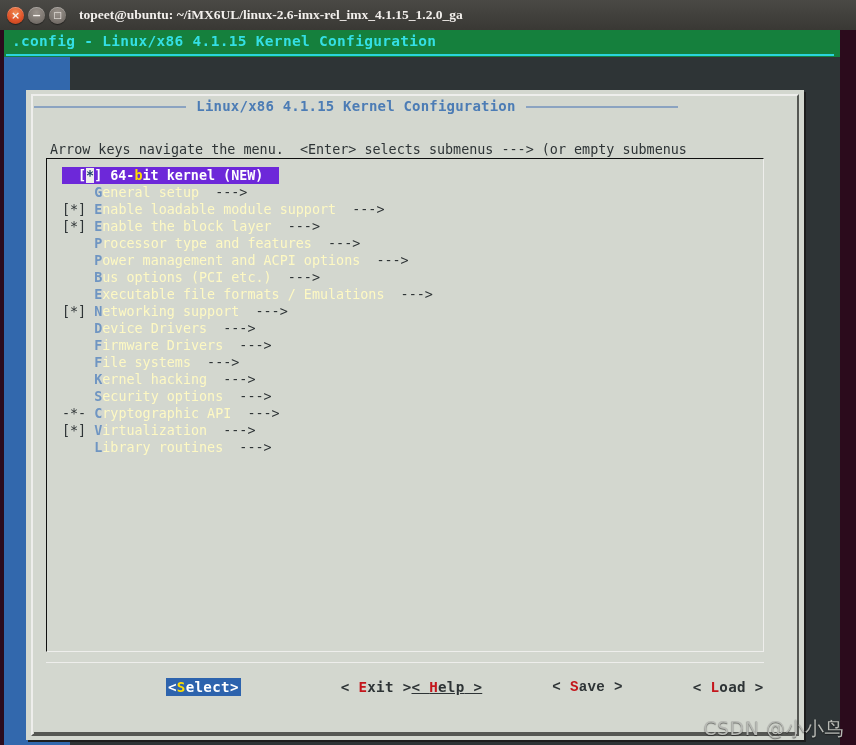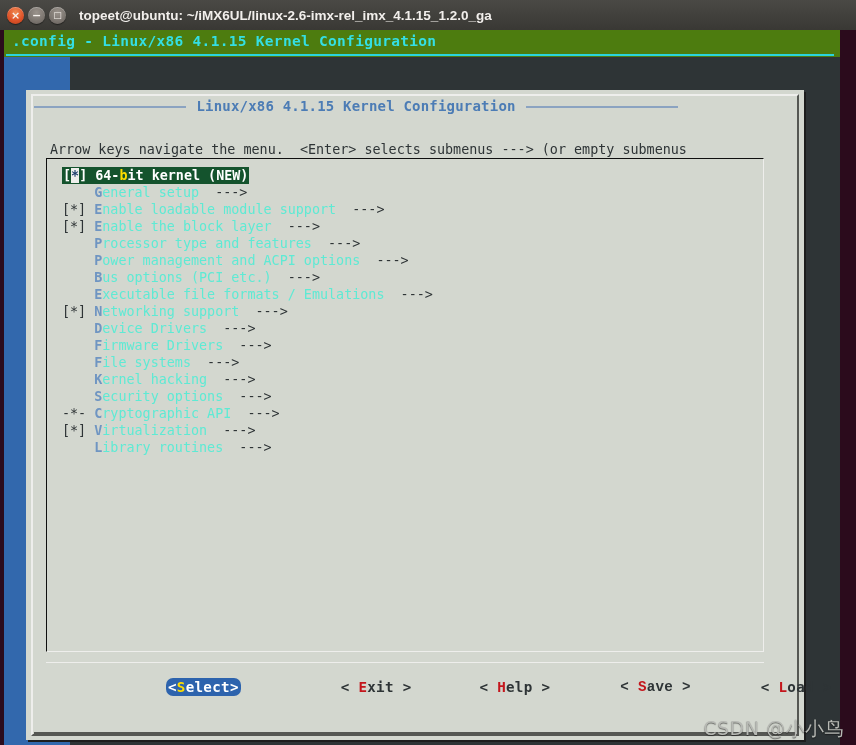--- a/index.html
+++ b/index.html
@@ -84,21 +84,21 @@
     font-size: 11px;
     font-weight: bold;
     transform: translateY(-0.5px);
   }
   .winbtn.max .glyph {
     font-size: 9px;
   }
   .win-title {
     margin-left: 13px;
     color: #f2efec;
-    font-family: Liberation Sans, sans-serif;
+    font-family: Liberation Serif, serif;
     font-size: 13.5px;
     font-weight: bold;
     letter-spacing: 0px;
     white-space: nowrap;
   }
 
   
   .term {
     position: absolute;
     left: 4px;
@@ -106,21 +106,21 @@
     width: 836px;
     height: 715px;
     background: #2e3436;
     overflow: hidden;
   }
   .term-header {
     position: absolute;
     left: 0; top: 0;
     width: 836px;
     height: 27px;
-    background: #4d7c0f;
+    background: #15803d;
     box-sizing: border-box;
   }
   .term-header .hdr-text {
     position: absolute;
     left: 8px;
     top: 3px;
     color: #34dfe4;
     font-size: 14.5px;
     font-weight: bold;
     font-family: "DejaVu Sans Mono", monospace;
@@ -177,21 +177,21 @@
   }
 
   .dlg-title-row {
     position: absolute;
     left: 8px;
     top: 7px;
     width: 644px;
     height: 18px;
     display: flex;
     align-items: center;
-    justify-content: space-between;
+    justify-content: flex-end;
   }
   .dlg-title-rule {
     flex: 1;
     height: 2px;
     background: #8ba3c1;
     margin-top: 1px;
   }
   .dlg-title-rule.l { margin-right: 0; }
   .dlg-title-text {
     color: #4c7cb5;
@@ -246,33 +246,33 @@
     color: #2e3436;
   }
   .menu-row .mark {
     color: #2e3436;
   }
   .menu-row .hot {
     color: #6f95c2;
     font-weight: bold;
   }
   .menu-row .lbl {
-    color: #5eead4;
+    color: #fef9c3;
   }
   .menu-row .arrow {
     color: #2e3436;
   }
   .menu-row.selected {
     background: transparent;
   }
   .menu-row.selected .sel-wrap {
-    background: #14532d;
+    background: #6d28d9;
     color: #ffffff;
     display: inline-block;
-    padding: 0 1px;
+    padding: 0 16px;
   }
   .menu-row.selected .mark,
   .menu-row.selected .lbl,
   .menu-row.selected .arrow {
     color: #ffffff;
     font-weight: bold;
   }
   .menu-row.selected .hot {
     color: #fcdc00;
     font-weight: bold;
@@ -301,21 +301,20 @@
     display: flex;
     align-items: center;
     font-family: "DejaVu Sans Mono", monospace;
     font-size: 14.2px;
     font-weight: bold;
   }
   .btn {
     white-space: pre;
     color: #2e3436;
     letter-spacing: 0.3px;
-    border-radius: 7px;
   }
   .btn .bhot { color: #c4161c; }
   .btn.primary {
     background: #2d63ad;
     color: #ffffff;
     padding: 1px 2px;
   }
   .btn.primary .bhot { color: #fcdc00; }
   .dlg-bottom-rule {
     position: absolute;
@@ -372,21 +371,21 @@
     <div class="help-text" style="left:46px; top:112px;" id="help-text"><div>Arrow keys navigate the menu.  &lt;Enter&gt; selects submenus ---&gt; (or empty submenus</div><div>----).  Highlighted letters are hotkeys.  Pressing &lt;Y&gt; includes, &lt;N&gt; excludes, &lt;M&gt;</div><div>modularizes features.  Press &lt;Esc&gt;&lt;Esc&gt; to exit, &lt;?&gt; for Help, &lt;/&gt; for Search.</div><div>Legend: [*] built-in  [ ] excluded  &lt;M&gt; module  &lt; &gt; module capable</div></div>
 
     <div class="listbox" style="left:42px; top:128px;"></div>
 
     <div class="menu-list" style="left:58px; top:137px;" id="menu-list"><div class="menu-row selected"><span class="sel-wrap"><span class="mark"><span>[</span><span class="star">*</span><span>]</span></span><span> </span><span class="lbl">64-</span><span class="hot">b</span><span class="lbl">it kernel (NEW)</span></span></div><div class="menu-row"><span class=""><span class="mark">   </span><span> </span><span class="hot">G</span><span class="lbl">eneral setup</span></span><span class="arrow">  ---&gt;</span></div><div class="menu-row"><span class=""><span class="mark">[*]</span><span> </span><span class="hot">E</span><span class="lbl">nable loadable module support</span></span><span class="arrow">  ---&gt;</span></div><div class="menu-row"><span class=""><span class="mark">[*]</span><span> </span><span class="hot">E</span><span class="lbl">nable the block layer</span></span><span class="arrow">  ---&gt;</span></div><div class="menu-row"><span class=""><span class="mark">   </span><span> </span><span class="hot">P</span><span class="lbl">rocessor type and features</span></span><span class="arrow">  ---&gt;</span></div><div class="menu-row"><span class=""><span class="mark">   </span><span> </span><span class="hot">P</span><span class="lbl">ower management and ACPI options</span></span><span class="arrow">  ---&gt;</span></div><div class="menu-row"><span class=""><span class="mark">   </span><span> </span><span class="hot">B</span><span class="lbl">us options (PCI etc.)</span></span><span class="arrow">  ---&gt;</span></div><div class="menu-row"><span class=""><span class="mark">   </span><span> </span><span class="hot">E</span><span class="lbl">xecutable file formats / Emulations</span></span><span class="arrow">  ---&gt;</span></div><div class="menu-row"><span class=""><span class="mark">[*]</span><span> </span><span class="hot">N</span><span class="lbl">etworking support</span></span><span class="arrow">  ---&gt;</span></div><div class="menu-row"><span class=""><span class="mark">   </span><span> </span><span class="hot">D</span><span class="lbl">evice Drivers</span></span><span class="arrow">  ---&gt;</span></div><div class="menu-row"><span class=""><span class="mark">   </span><span> </span><span class="hot">F</span><span class="lbl">irmware Drivers</span></span><span class="arrow">  ---&gt;</span></div><div class="menu-row"><span class=""><span class="mark">   </span><span> </span><span class="hot">F</span><span class="lbl">ile systems</span></span><span class="arrow">  ---&gt;</span></div><div class="menu-row"><span class=""><span class="mark">   </span><span> </span><span class="hot">K</span><span class="lbl">ernel hacking</span></span><span class="arrow">  ---&gt;</span></div><div class="menu-row"><span class=""><span class="mark">   </span><span> </span><span class="hot">S</span><span class="lbl">ecurity options</span></span><span class="arrow">  ---&gt;</span></div><div class="menu-row"><span class=""><span class="mark">-*-</span><span> </span><span class="hot">C</span><span class="lbl">ryptographic API</span></span><span class="arrow">  ---&gt;</span></div><div class="menu-row"><span class=""><span class="mark">[*]</span><span> </span><span class="hot">V</span><span class="lbl">irtualization</span></span><span class="arrow">  ---&gt;</span></div><div class="menu-row"><span class=""><span class="mark">   </span><span> </span><span class="hot">L</span><span class="lbl">ibrary routines</span></span><span class="arrow">  ---&gt;</span></div></div>
 
     <div class="btn-sep" style="left:42px; top:632px;"></div>
     <div class="btnbar" style="left:42px; top:643px;" id="btnbar">
         <span class="btn primary" style="margin-left: 120px;"><span>&lt;</span><span class="bhot">S</span><span>elect</span><span>&gt;</span></span>
         <span class="btn" style="margin-left: 100px;"><span>&lt; </span><span class="bhot">E</span><span>xit</span><span> &gt;</span></span>
-        <span class="btn" style="margin-left: 68px;"><span>&lt; </span><span class="bhot">H</span><span>elp</span><span> &gt;</span></span>
+        <span class="btn" style=" text-decoration: underline;"><span>&lt; </span><span class="bhot">H</span><span>elp</span><span> &gt;</span></span>
         <span class="btn" style="margin-left: 70px; font-family: Liberation Mono, monospace;"><span>&lt; </span><span class="bhot">S</span><span>ave</span><span> &gt;</span></span>
         <span class="btn" style="margin-left: 70px;"><span>&lt; </span><span class="bhot">L</span><span>oad</span><span> &gt;</span></span>
       </div>
   </div>
 
   <div class="titlebar">
     <div class="winbtns">
       <div class="winbtn close">
         <span class="glyph">×</span>
       </div>

